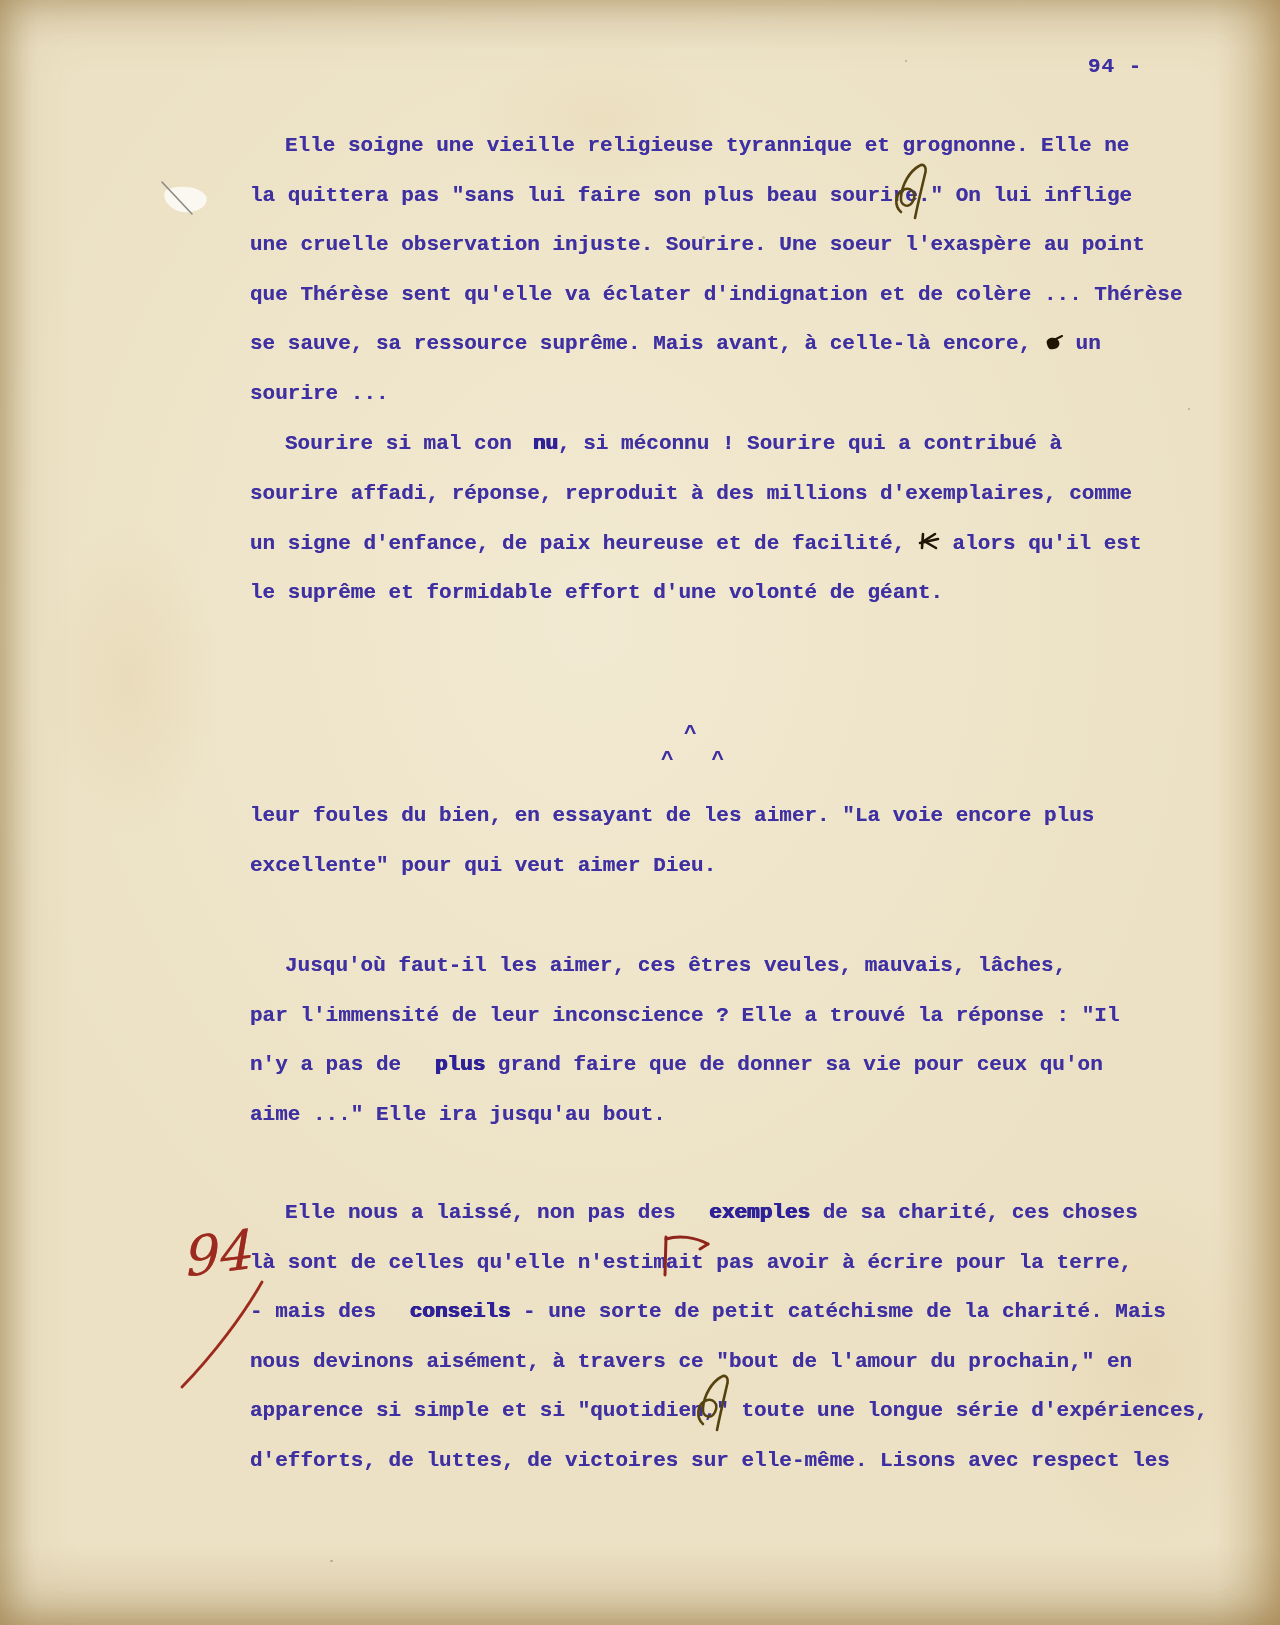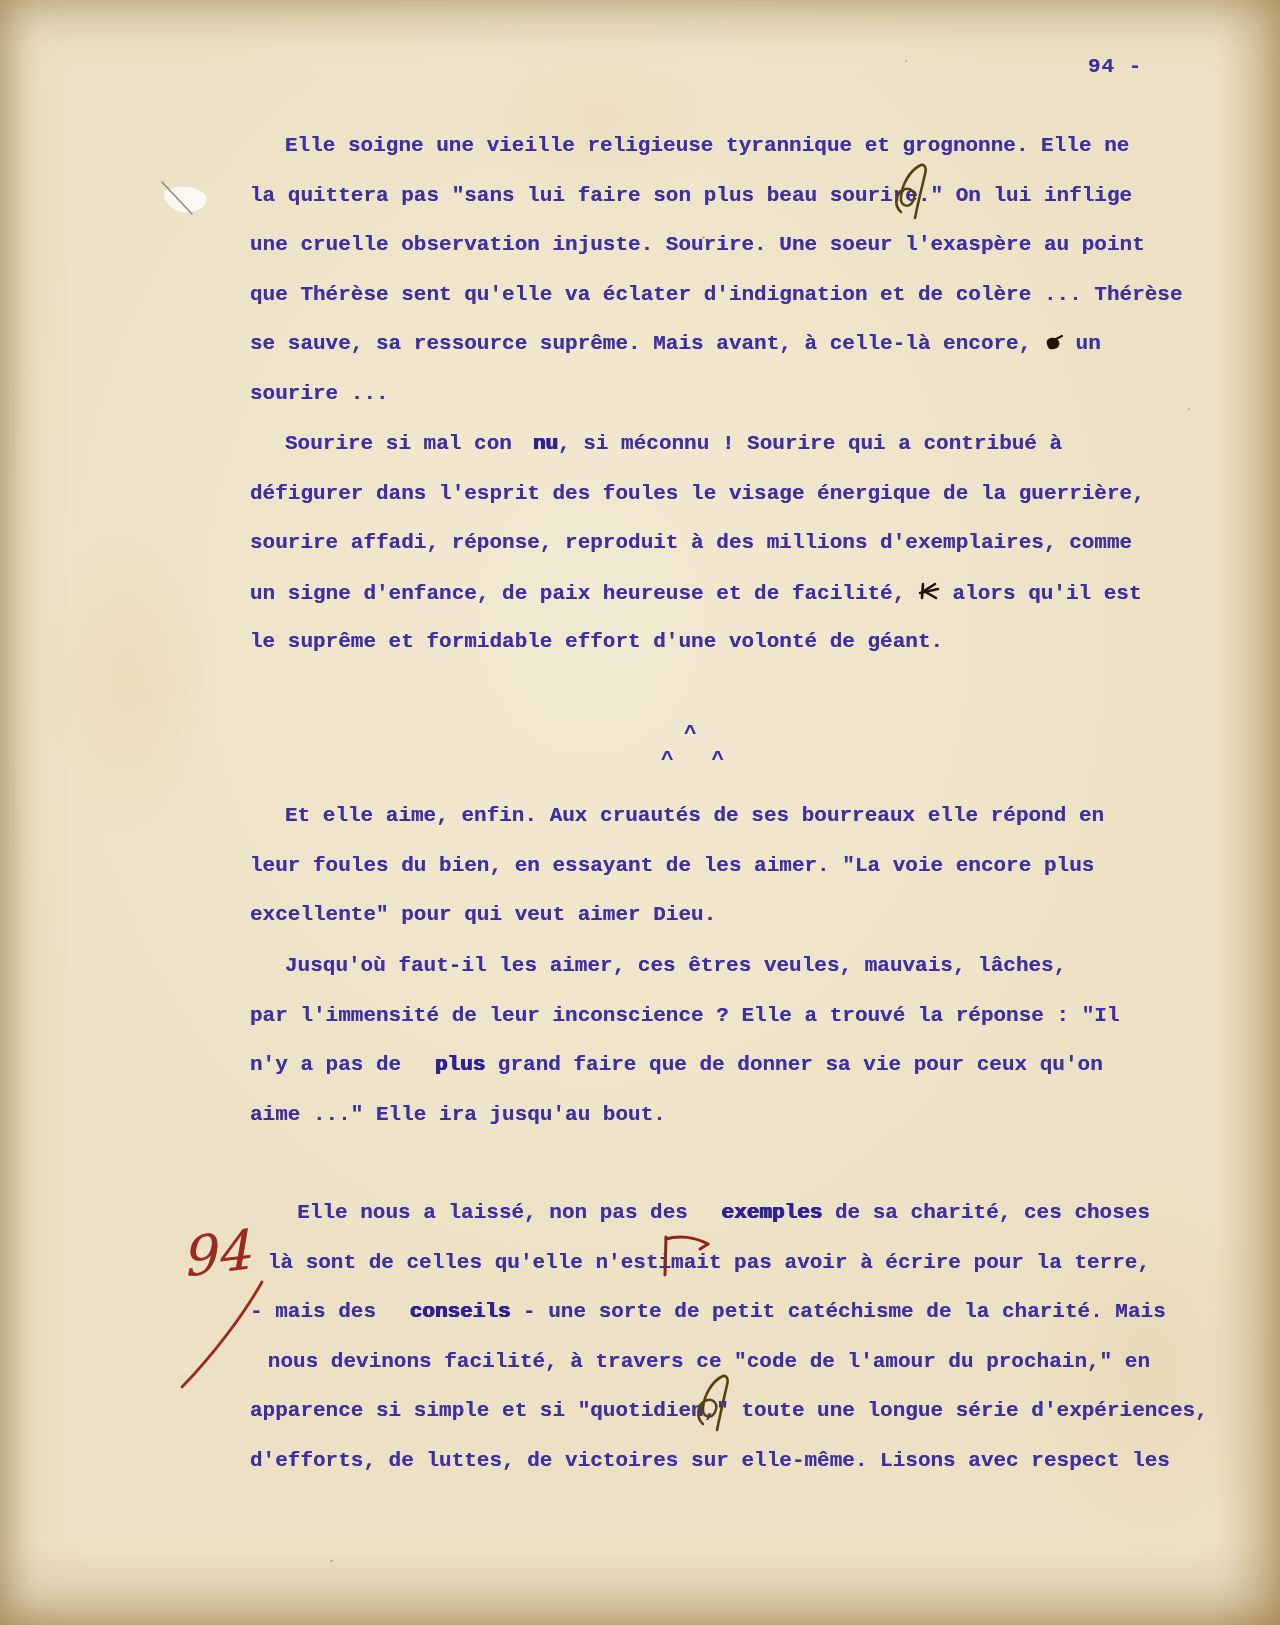--- a/index.html
+++ b/index.html
@@ -78,53 +78,51 @@
       </svg><span> un</span></div>
   <div class="line"><span>sourire ...</span></div>
 </div>
 
 <svg class="mark" style="left:891px; top:162px;" width="42" height="60" viewBox="0 0 42 60">
   <path d="M 10 50 C 3 44 4 32 12 28 C 20 24 26 31 22 39 C 18 47 9 44 10 35 C 11 22 19 9 28 4 C 33 1 36 5 34 12 C 31 25 27 41 24 56" fill="none" stroke="#55430f" stroke-width="2.6" stroke-linecap="round"></path>
 </svg>
 
 <div class="para typ" style="top:432px;">
   <div class="line indent"><span>Sourire si mal con</span><span class="ov">nu</span><span>, si méconnu ! Sourire qui a contribué à</span></div>
-  <div class="line"><span>défigurer dans l'esprit des foules le visage énergique de la guerrière,</span></div>
   <div class="line"><span>sourire affadi, réponse, reproduit à des millions d'exemplaires, comme</span></div>
   <div class="line"><span>un signe d'enfance, de paix heureuse et de facilité, </span><svg class="struck-inline" width="22" height="20" viewBox="0 0 22 20">
         <g stroke="#231505" stroke-width="2.6" stroke-linecap="round" fill="none">
           <path d="M 5 3 L 4 17"></path>
           <path d="M 17 3 L 6 10 L 18 17"></path>
           <path d="M 2 12 L 20 8"></path>
         </g>
       </svg><span> alors qu'il est</span></div>
   <div class="line"><span>le suprême et formidable effort d'une volonté de géant.</span></div>
 </div>
 
 <div class="sep-row typ" style="left:684px; top:722px;">^</div>
 <div class="sep-row typ" style="left:661px; top:748px;">^   ^</div>
 
 <div class="para typ" style="top:804px;">
-  <div class="line indent"><span>Et elle aime, enfin. Aux cruautés de ses bourreaux elle répond en</span></div>
   <div class="line"><span>leur foules du bien, en essayant de les aimer. "La voie encore plus</span></div>
   <div class="line"><span>excellente" pour qui veut aimer Dieu.</span></div>
 </div>
 
 <div class="para typ" style="top:954px;">
   <div class="line indent"><span>Jusqu'où faut-il les aimer, ces êtres veules, mauvais, lâches,</span></div>
   <div class="line"><span>par l'immensité de leur inconscience ? Elle a trouvé la réponse : "Il</span></div>
   <div class="line"><span>n'y a pas de </span><span class="ov">plus</span><span> grand faire que de donner sa vie pour ceux qu'on</span></div>
   <div class="line"><span>aime ..." Elle ira jusqu'au bout.</span></div>
 </div>
 
-<div class="para typ" style="top:1201px;text-align:right;">
+<div class="para typ" style="top:1201px;">
   <div class="line indent"><span>Elle nous a laissé, non pas des </span><span class="ov">exemples</span><span> de sa charité, ces choses</span></div>
   <div class="line"><span>là sont de celles qu'elle n'estimait pas avoir à écrire pour la terre,</span></div>
   <div class="line"><span>- mais des </span><span class="ov">conseils</span><span> - une sorte de petit catéchisme de la charité. Mais</span></div>
-  <div class="line"><span>nous devinons facilité, à travers ce "code de l'amour du prochain," en</span></div>
+  <div class="line"><span>nous devinons aisément, à travers ce "bout de l'amour du prochain," en</span></div>
   <div class="line"><span>apparence si simple et si "quotidien," toute une longue série d'expériences,</span></div>
   <div class="line"><span>d'efforts, de luttes, de victoires sur elle-même. Lisons avec respect les</span></div>
 </div>
 
 <svg class="mark" style="left:655px; top:1232px;" width="62" height="46" viewBox="0 0 62 46">
   <g stroke="#8f241c" stroke-width="3" fill="none" stroke-linecap="round">
     <path d="M 11 5 L 10 43"></path>
     <path d="M 11 7 C 24 3 40 5 53 12"></path>
     <path d="M 53 12 L 45 17"></path>
   </g>

